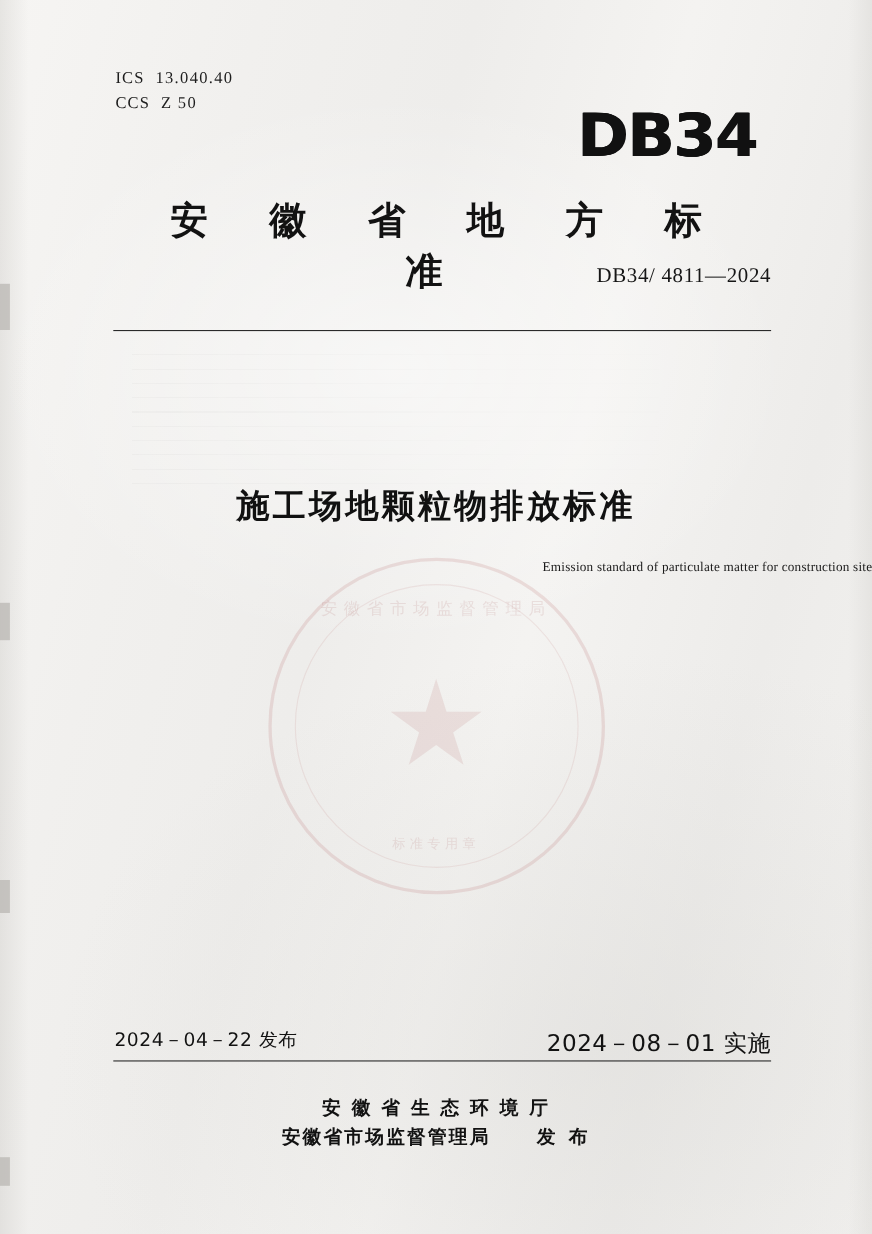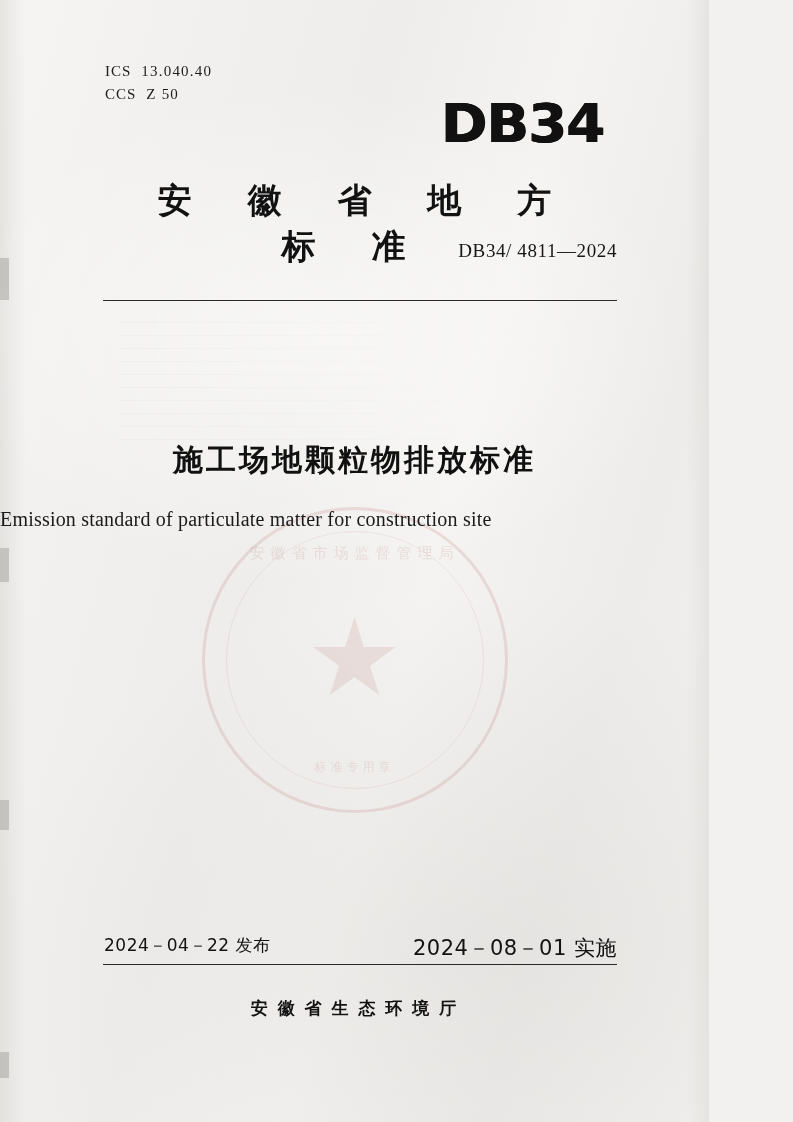--- a/index.html
+++ b/index.html
@@ -8,21 +8,21 @@
   }
   body {
     width: 793px;
     height: 1122px;
     background: #f2f1ef;
     font-family: "Liberation Serif", serif;
     overflow: hidden;
   }
   .page {
     position: relative;
-    width: 709px;
+    width: 793px;
     height: 1122px;
     background: linear-gradient(105deg, #f6f5f3 0%, #f1f0ee 22%, #eeedeb 40%, #f4f3f1 58%, #edecea 78%, #f3f2f0 100%);
     box-sizing: border-box;
     overflow: hidden;
   }
   
   .paper-shade {
     position: absolute;
     inset: 0;
     background:
@@ -128,23 +128,23 @@
     font-weight: 700;
     color: #111;
     letter-spacing: 3px;
   }
 
   .doc-title-en {
     position: absolute;
     left: 0;
     right: 0;
     top: 508px;
-    text-align: left;
+    text-align: right;
     font-family: "Liberation Serif", serif;
-    font-size: 20px;
+    font-size: 12px;
     color: #1a1a1a;
     letter-spacing: .2px;
   }
 
   
   .seal {
     position: absolute;
     left: 50%;
     top: 660px;
     transform: translate(-50%, -50%);
@@ -295,16 +295,19 @@
     <div class="doc-title-cn">施工场地颗粒物排放标准</div>
     <div class="doc-title-en">Emission standard of particulate matter for construction site</div>
 
     <div class="date-issue">2024－04－22 发布</div>
     <div class="date-effective">2024－08－01 实施</div>
 
     <div class="rule-bottom"></div>
 
     <div class="publisher">
       <span class="pub-row">安 徽 省 生 态 环 境 厅</span>
+      <span class="pub-row">
+        <span>安徽省市场监督管理局</span><span class="publish-word">发 布</span>
+      </span>
     </div>
 
   </div>
 </div>
 
 </body></html>

